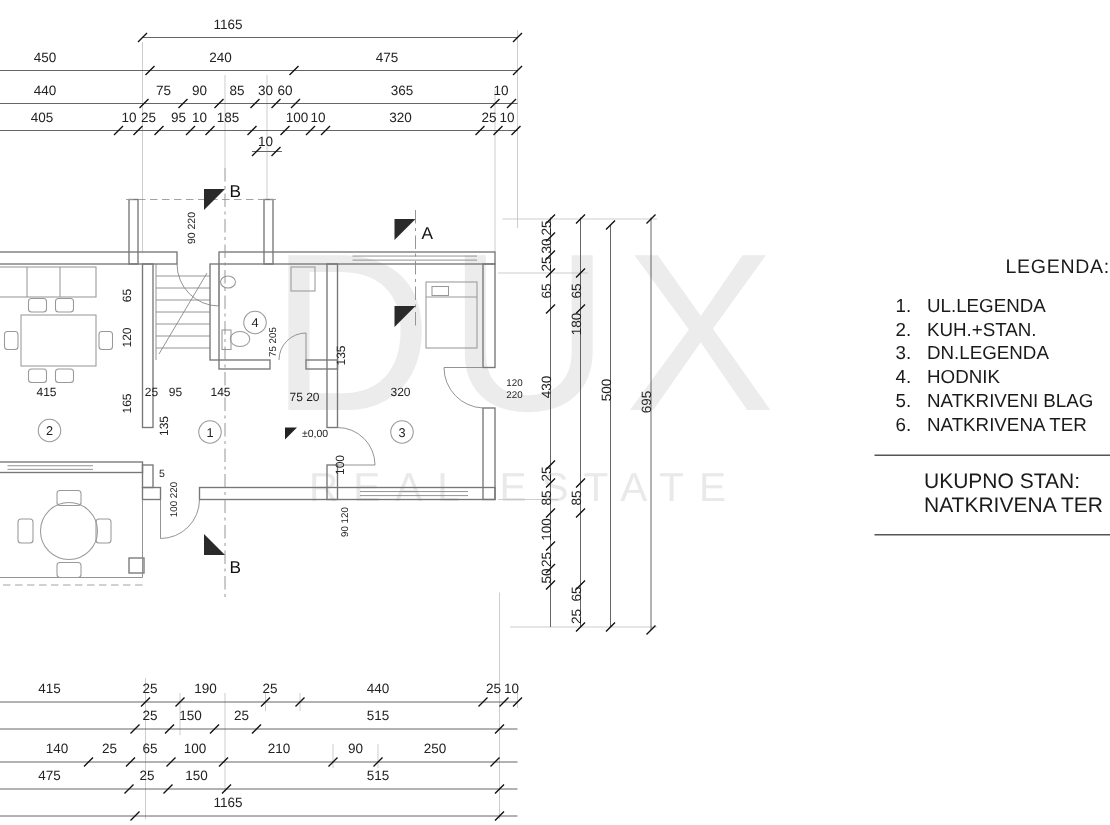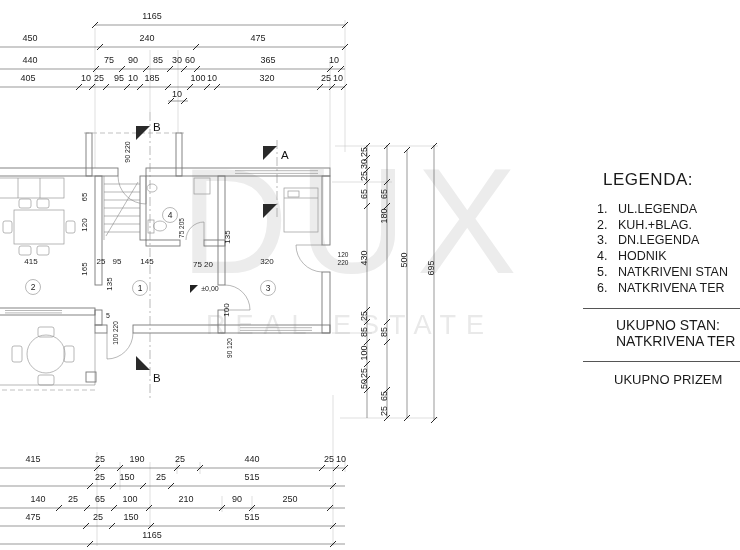--- a/index.html
+++ b/index.html
@@ -6,21 +6,21 @@
   body{width:740px;height:550px;overflow:hidden;font-family:"Liberation Sans",sans-serif;}
   .stage{position:relative;width:740px;height:550px;background:#fff;}
 
   .watermark{position:absolute;left:180px;top:146px;width:340px;text-align:center;z-index:0;}
   .wm-main{font-size:150px;line-height:1;letter-spacing:10px;color:#ececec;font-weight:400;}
   .wm-sub{font-size:27px;letter-spacing:10px;color:#e9e9e9;margin-top:14px;}
 
   svg.plan{position:absolute;left:0;top:0;z-index:1;}
 
   .legend{position:absolute;left:583px;top:170px;width:157px;z-index:2;color:#1a1a1a;white-space:nowrap;}
-  .legend-title{font-size:17px;margin-left:20px;margin-bottom:12px;letter-spacing:.5px;}
+  .legend-title{font-size:13px;margin-left:40px;margin-bottom:12px;letter-spacing:.5px;text-align:right;}
   .legend-item{display:flex;font-size:12.5px;line-height:15.7px;padding-left:14px;}
   .legend-num{width:21px;}
   .rule{border-top:1px solid #555;margin-top:12px;}
   .summary{margin-top:9px;padding-left:33px;font-size:14px;line-height:15.5px;}
   .total{margin-top:10px;padding-left:31px;font-size:13px;}
 
   
   .dl{stroke:#555;stroke-width:.6;fill:none;}
   .ext{stroke:#bcbcbc;stroke-width:.5;fill:none;}
   .tick{stroke:#111;stroke-width:.9;fill:none;}
@@ -234,40 +234,39 @@
   </svg>
 
   <div class="legend">
     <div class="legend-title">LEGENDA:</div>
     <div class="legend-item">
       <span class="legend-num">1.</span>
       <span>UL.LEGENDA</span>
     </div>
     <div class="legend-item">
       <span class="legend-num">2.</span>
-      <span>KUH.+BLAG.</span>
+      <span>KUH.+STAN.</span>
     </div>
     <div class="legend-item">
       <span class="legend-num">3.</span>
       <span>DN.LEGENDA</span>
     </div>
     <div class="legend-item">
       <span class="legend-num">4.</span>
       <span>HODNIK</span>
     </div>
     <div class="legend-item">
       <span class="legend-num">5.</span>
-      <span>NATKRIVENI STAN</span>
+      <span>NATKRIVENI BLAG</span>
     </div>
     <div class="legend-item">
       <span class="legend-num">6.</span>
       <span>NATKRIVENA TER</span>
     </div>
     <div class="rule"></div>
     <div class="summary">
       <div>UKUPNO STAN:</div>
       <div>NATKRIVENA TER</div>
     </div>
     <div class="rule"></div>
-    <div class="total">UKUPNO PRIZEM</div>
   </div>
 
 </div>
 
 </body></html>

